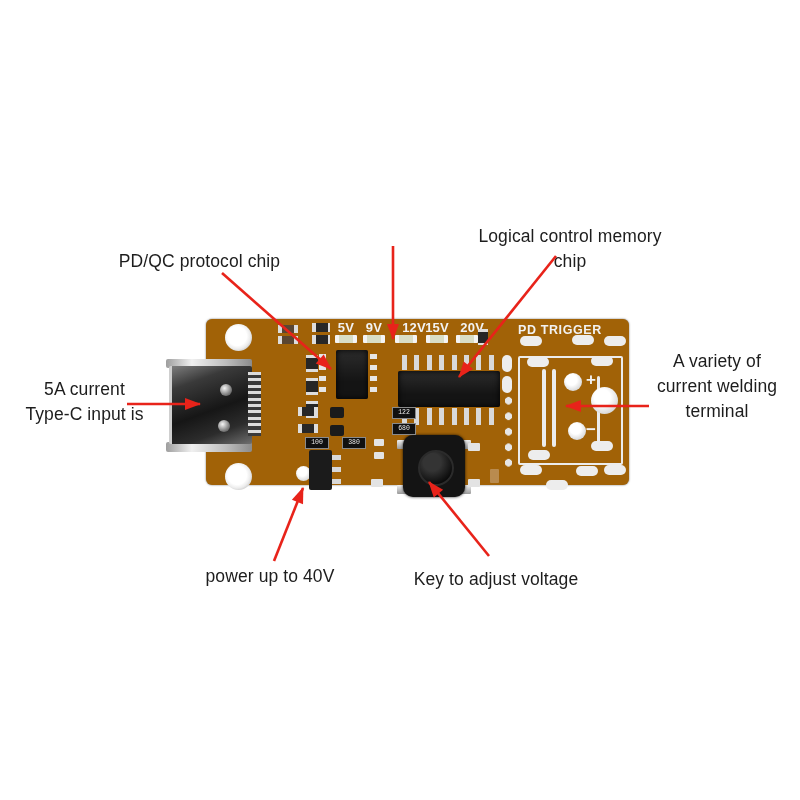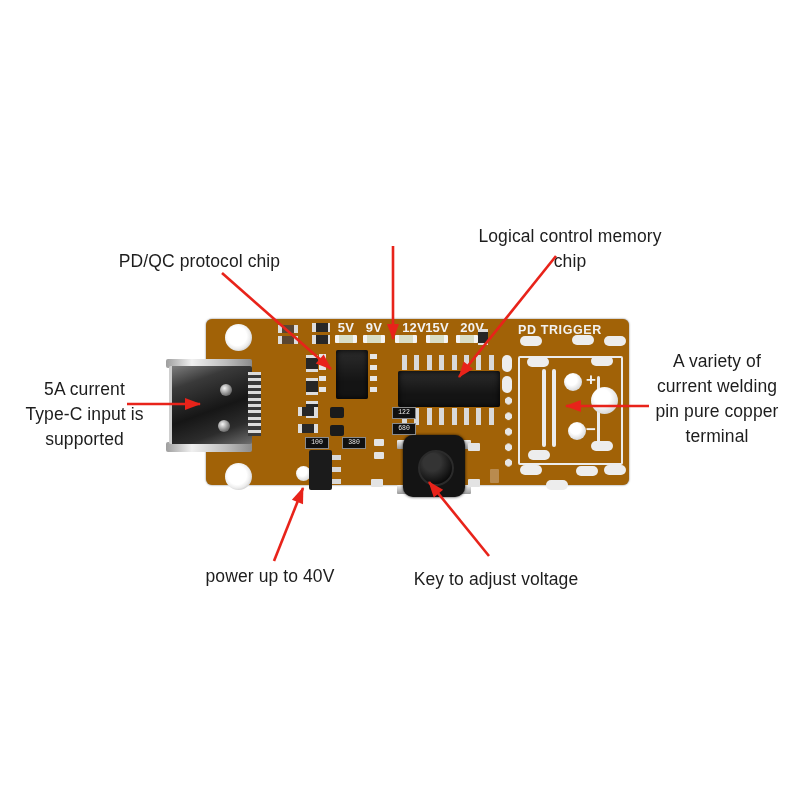--- a/index.html
+++ b/index.html
@@ -167,27 +167,25 @@
   </div>
 
   <div class="ann" style="left:464px;top:224px;width:212px;">
     <div>Logical control memory</div>
     <div>chip</div>
   </div>
 
   <div class="ann" style="left:2px;top:377px;width:165px;">
     <div>5A current</div>
     <div>Type-C input is</div>
-    <div>supported</div>
   </div>
 
   <div class="ann" style="left:633px;top:349px;width:168px;">
     <div>A variety of</div>
     <div>current welding</div>
-    <div>pin pure copper</div>
     <div>terminal</div>
   </div>
 
   <div class="ann" style="left:167px;top:564px;width:206px;">
     <div>power up to 40V</div>
   </div>
 
   <div class="ann" style="left:393px;top:567px;width:206px;">
     <div>Key to adjust voltage</div>
   </div>

